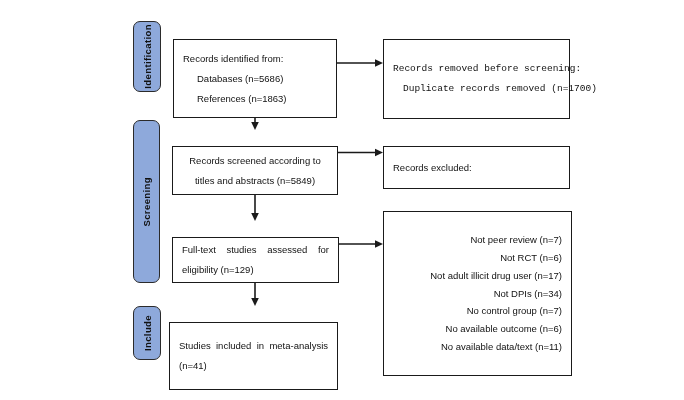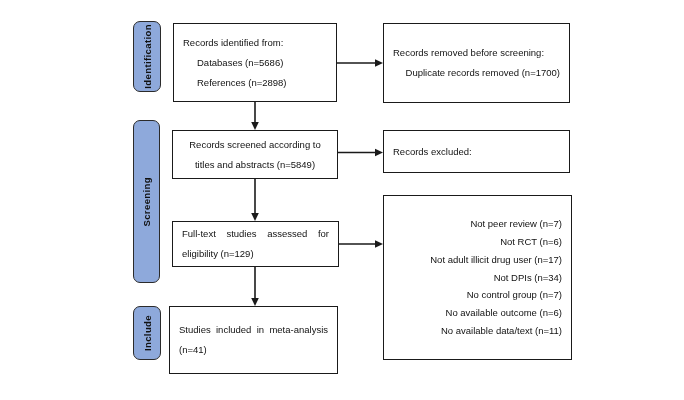--- a/index.html
+++ b/index.html
@@ -27,20 +27,21 @@
   .stage .vtext{
     writing-mode:vertical-rl;transform:rotate(180deg);
     font-weight:bold;font-size:9.5px;letter-spacing:.4px;white-space:nowrap;
   }
   
   .box{
     position:absolute;background:var(--box-fill);
     border:1.5px solid var(--box-border);box-sizing:border-box;
     display:flex;flex-direction:column;justify-content:center;
     padding:4px 9px;
+    margin-top:16px;
   }
   .box .line{line-height:20px;white-space:nowrap;}
   .box .indent{padding-left:14px;}
   .sidebox .indent{padding-left:10px;text-align:right;}
   .sidebox .line{line-height:20px;}
   .sidebox-tall .line{line-height:17.8px;}
   
   .jbox .line{white-space:normal;}
   .jbox .line.j{text-align:justify;text-align-last:justify;}
   .arrow-layer{position:absolute;left:0;top:0;}
@@ -75,39 +76,39 @@
   <div class="stage" style="left:133px;top:120px;width:27px;height:163px;">
     <span class="vtext">Screening</span>
   </div>
   <div class="stage" style="left:133px;top:306px;width:28px;height:54px;">
     <span class="vtext">Include</span>
   </div>
 
   <div class="box" style="left:173px;top:23px;width:164px;height:79px;">
     <div class="line">Records identified from:</div>
     <div class="line indent">Databases (n=5686)</div>
-    <div class="line indent">References (n=2898)</div>
+    <div class="line indent">References (n=1863)</div>
   </div>
 
   <div class="box jbox" style="left:172px;top:130px;width:166px;height:49px;align-items:center;">
     <div class="line j">Records screened according to</div>
     <div class="line">titles and abstracts (n=5849)</div>
   </div>
 
   <div class="box jbox" style="left:172px;top:221px;width:167px;height:46px;">
     <div class="line j">Full-text studies assessed for</div>
     <div class="line">eligibility (n=129)</div>
   </div>
 
   <div class="box jbox" style="left:169px;top:306px;width:169px;height:68px;">
     <div class="line j">Studies included in meta-analysis</div>
     <div class="line">(n=41)</div>
   </div>
 
-  <div class="box sidebox" style="left:383px;top:23px;width:187px;height:80px;">
+  <div class="box sidebox" style="left:383px;top:23px;width:187px;height:80px;font-family:Liberation Mono, monospace;">
     <div class="line">Records removed before screening:</div>
     <div class="line indent">Duplicate records removed (n=1700)</div>
   </div>
 
   <div class="box sidebox" style="left:383px;top:130px;width:187px;height:43px;">
     <div class="line">Records excluded:</div>
   </div>
 
   <div class="box sidebox sidebox-tall" style="left:383px;top:195px;width:189px;height:165px;">
     <div class="line indent">Not peer review (n=7)</div>

